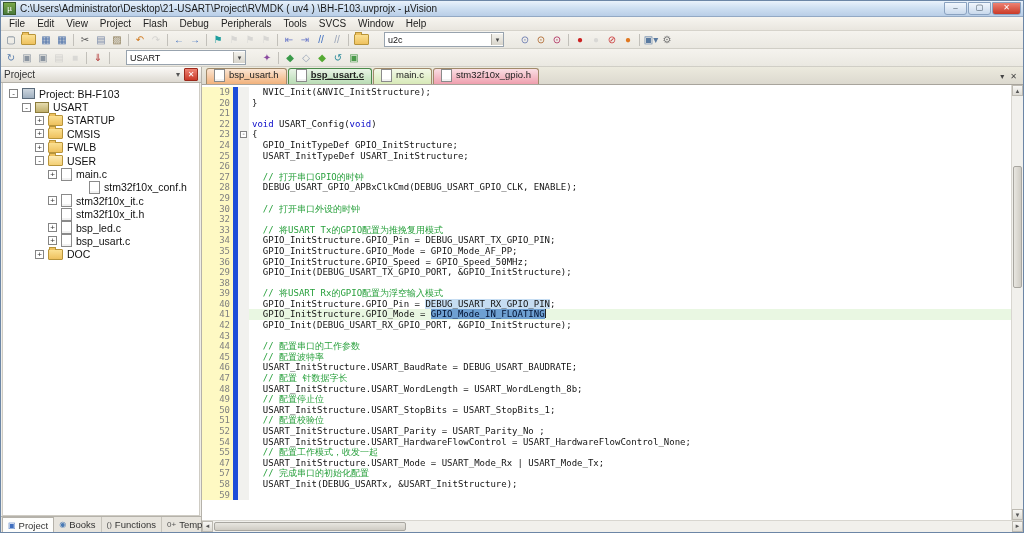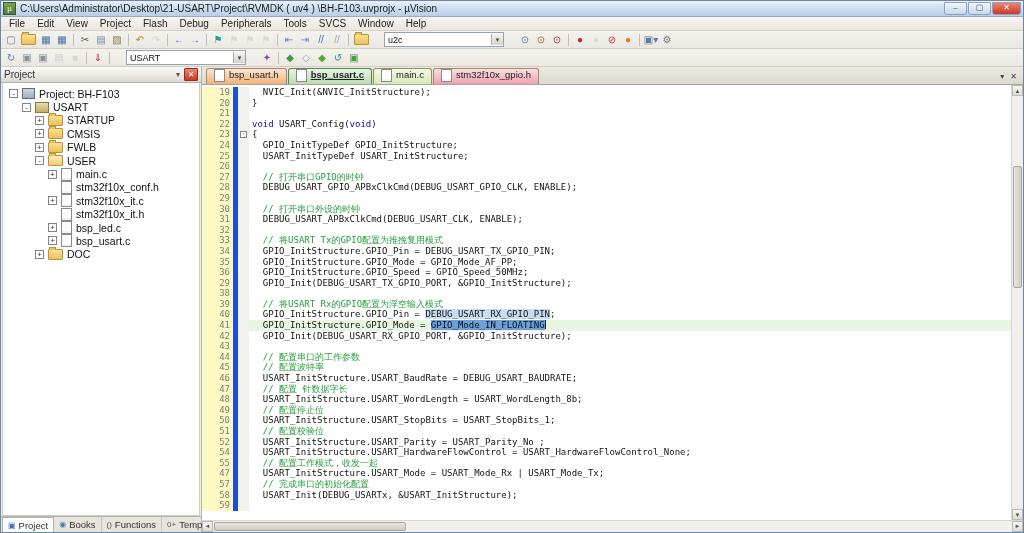--- a/index.html
+++ b/index.html
@@ -208,21 +208,21 @@
           <div class="trow" style="padding-left: 32px;">
             <span class="texp">-</span>
             <span class="ti ic-fo"></span>
             <span>USER</span>
           </div>
           <div class="trow" style="padding-left: 45px;">
             <span class="texp">+</span>
             <span class="ti ic-file"></span>
             <span>main.c</span>
           </div>
-          <div class="trow" style="padding-left: 45px;">
+          <div class="trow" style="padding-left: 45px; margin-left: 28px;">
             <span class="tspc"></span>
             <span class="ti ic-file"></span>
             <span>stm32f10x_conf.h</span>
           </div>
           <div class="trow" style="padding-left: 45px;">
             <span class="texp">+</span>
             <span class="ti ic-file"></span>
             <span>stm32f10x_it.c</span>
           </div>
           <div class="trow" style="padding-left: 45px;">
@@ -298,21 +298,20 @@
             <div class="ln"><span class="num">21</span><span class="fold"></span><span class="txt"></span></div>
             <div class="ln"><span class="num">22</span><span class="fold"></span><span class="txt"><span class="kw">void</span><span> USART_Config(</span><span class="kw">void</span><span>)</span></span></div>
             <div class="ln"><span class="num">23</span><span class="fold"><span class="foldbox">-</span></span><span class="txt"><span>{</span></span></div>
             <div class="ln"><span class="num">24</span><span class="fold"></span><span class="txt"><span>  GPIO_InitTypeDef GPIO_InitStructure;</span></span></div>
             <div class="ln"><span class="num">25</span><span class="fold"></span><span class="txt"><span>  USART_InitTypeDef USART_InitStructure;</span></span></div>
             <div class="ln"><span class="num">26</span><span class="fold"></span><span class="txt"></span></div>
             <div class="ln"><span class="num">27</span><span class="fold"></span><span class="txt"><span class="cmt">  // 打开串口GPIO的时钟</span></span></div>
             <div class="ln"><span class="num">28</span><span class="fold"></span><span class="txt"><span>  DEBUG_USART_GPIO_APBxClkCmd(DEBUG_USART_GPIO_CLK, ENABLE);</span></span></div>
             <div class="ln"><span class="num">29</span><span class="fold"></span><span class="txt"></span></div>
             <div class="ln"><span class="num">30</span><span class="fold"></span><span class="txt"><span class="cmt">  // 打开串口外设的时钟</span></span></div>
-            <div class="ln"><span class="num">31</span><span class="fold"></span><span class="txt"><span>  DEBUG_USART_APBxClkCmd(DEBUG_USART_CLK, ENABLE);</span></span></div>
             <div class="ln"><span class="num">32</span><span class="fold"></span><span class="txt"></span></div>
             <div class="ln"><span class="num">33</span><span class="fold"></span><span class="txt"><span class="cmt">  // 将USART Tx的GPIO配置为推挽复用模式</span></span></div>
             <div class="ln"><span class="num">34</span><span class="fold"></span><span class="txt"><span>  GPIO_InitStructure.GPIO_Pin = DEBUG_USART_TX_GPIO_PIN;</span></span></div>
             <div class="ln"><span class="num">35</span><span class="fold"></span><span class="txt"><span>  GPIO_InitStructure.GPIO_Mode = GPIO_Mode_AF_PP;</span></span></div>
             <div class="ln"><span class="num">36</span><span class="fold"></span><span class="txt"><span>  GPIO_InitStructure.GPIO_Speed = GPIO_Speed_50MHz;</span></span></div>
             <div class="ln"><span class="num">29</span><span class="fold"></span><span class="txt"><span>  GPIO_Init(DEBUG_USART_TX_GPIO_PORT, &amp;GPIO_InitStructure);</span></span></div>
             <div class="ln"><span class="num">38</span><span class="fold"></span><span class="txt"></span></div>
             <div class="ln"><span class="num">39</span><span class="fold"></span><span class="txt"><span class="cmt">  // 将USART Rx的GPIO配置为浮空输入模式</span></span></div>
             <div class="ln"><span class="num">40</span><span class="fold"></span><span class="txt"><span>  GPIO_InitStructure.GPIO_Pin = </span><span class="hl">DEBUG_USART_RX_GPIO_PIN</span><span>;</span></span></div>
             <div class="ln cur"><span class="num">41</span><span class="fold"></span><span class="txt"><span>  GPIO_InitStructure.GPIO_Mode = </span><span class="sel">GPIO_Mode_IN_FLOATING</span><span class="caret"></span></span></div>

